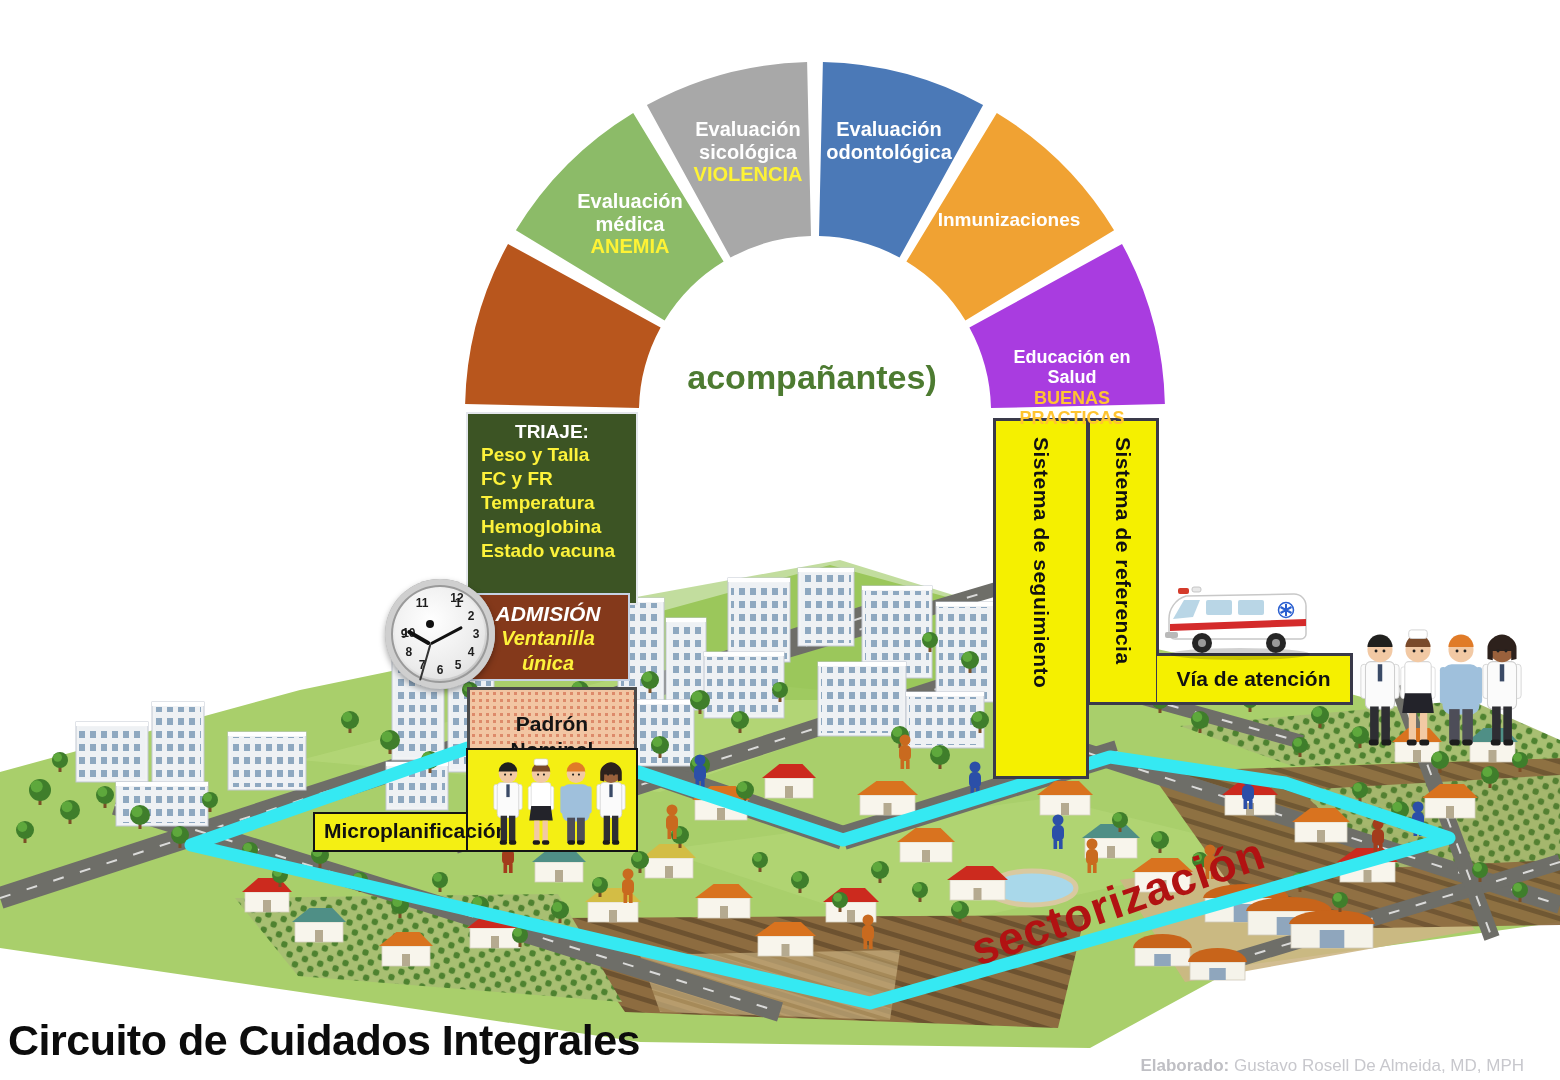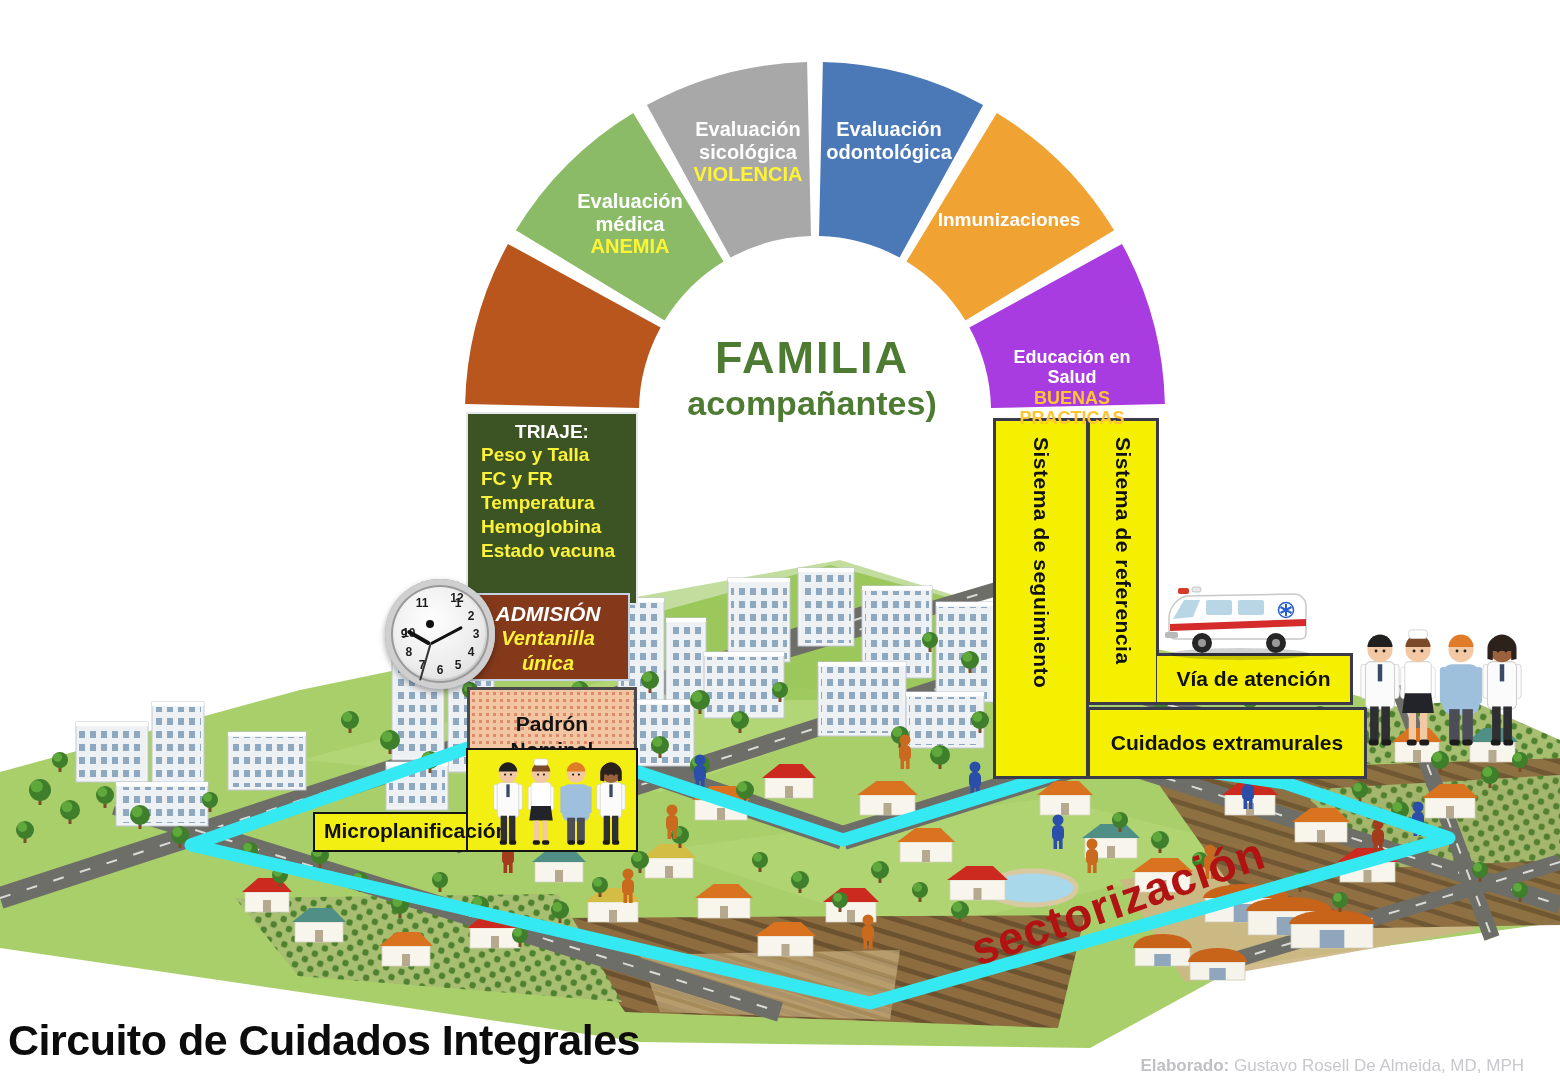--- a/index.html
+++ b/index.html
@@ -835,21 +835,20 @@
     <span>Inmunizaciones</span>
   </div>
   <div class="arch-label" id="label-seg5">
     <span>Educación en</span><br>
     <span>Salud</span>
     <span class="hl-gold">BUENAS</span>
     <span class="hl-gold">PRACTICAS</span>
   </div>
 
   <div id="familia">
-    <div class="t1">FAMILIA</div>
     <div class="t2">acompañantes)</div>
   </div>
 
   <div class="box" id="triaje-box">
     <div class="ttl">TRIAJE:</div>
     <div class="item">Peso y Talla</div>
     <div class="item">FC y FR</div>
     <div class="item">Temperatura</div>
     <div class="item">Hemoglobina</div>
     <div class="item">Estado vacuna</div>
@@ -952,23 +951,20 @@
 
   <div class="ybar" id="bar-seguimiento">
     <span class="vtext">Sistema de seguimiento</span>
   </div>
   <div class="ybar" id="bar-referencia">
     <span class="vtext">Sistema de referencia</span>
   </div>
   <div class="ybar" id="bar-via">
     <div class="hbar-label">Vía de atención</div>
   </div>
-  <div class="ybar" id="bar-extramurales">
-    <div class="hbar-label">Cuidados extramurales</div>
-  </div>
 
   <svg id="ambulance" width="170" height="100" viewBox="0 0 170 100">
     <ellipse cx="82" cy="88" rx="70" ry="6" fill="rgba(0,0,0,.18)"></ellipse>
     <path d="M28,30 L136,28 a12,12 0 0 1 12,12 v28 a5,5 0 0 1 -5,5 H17 a6,6 0 0 1 -6,-6 V54 a24,24 0 0 1 17,-24 Z" fill="#ffffff" stroke="#c8c8c8" stroke-width="1.5"></path>
     <polygon points="26,34 42,34 35,51 15,53" fill="#b9d6e6"></polygon>
     <rect x="48" y="34" width="26" height="15" rx="2" fill="#b9d6e6"></rect>
     <rect x="80" y="34" width="26" height="15" rx="2" fill="#b9d6e6"></rect>
     <polygon points="12,58 148,53 148,60 12,65" fill="#d42b2b"></polygon>
     <circle cx="128" cy="44" r="7.5" fill="#fff" stroke="#2a5fd0" stroke-width="1.5"></circle>
     <path d="M128,38 V50 M122.5,41 L133.5,47 M133.5,41 L122.5,47" stroke="#2a5fd0" stroke-width="2"></path>

